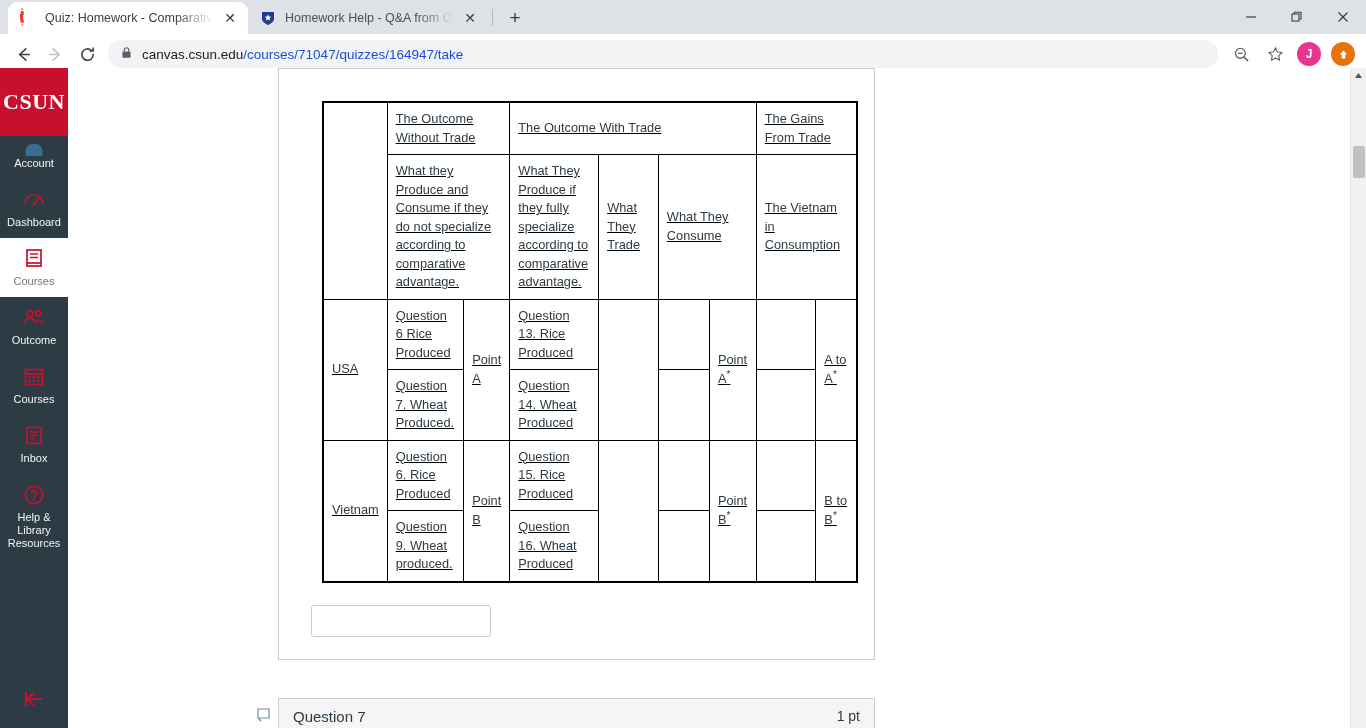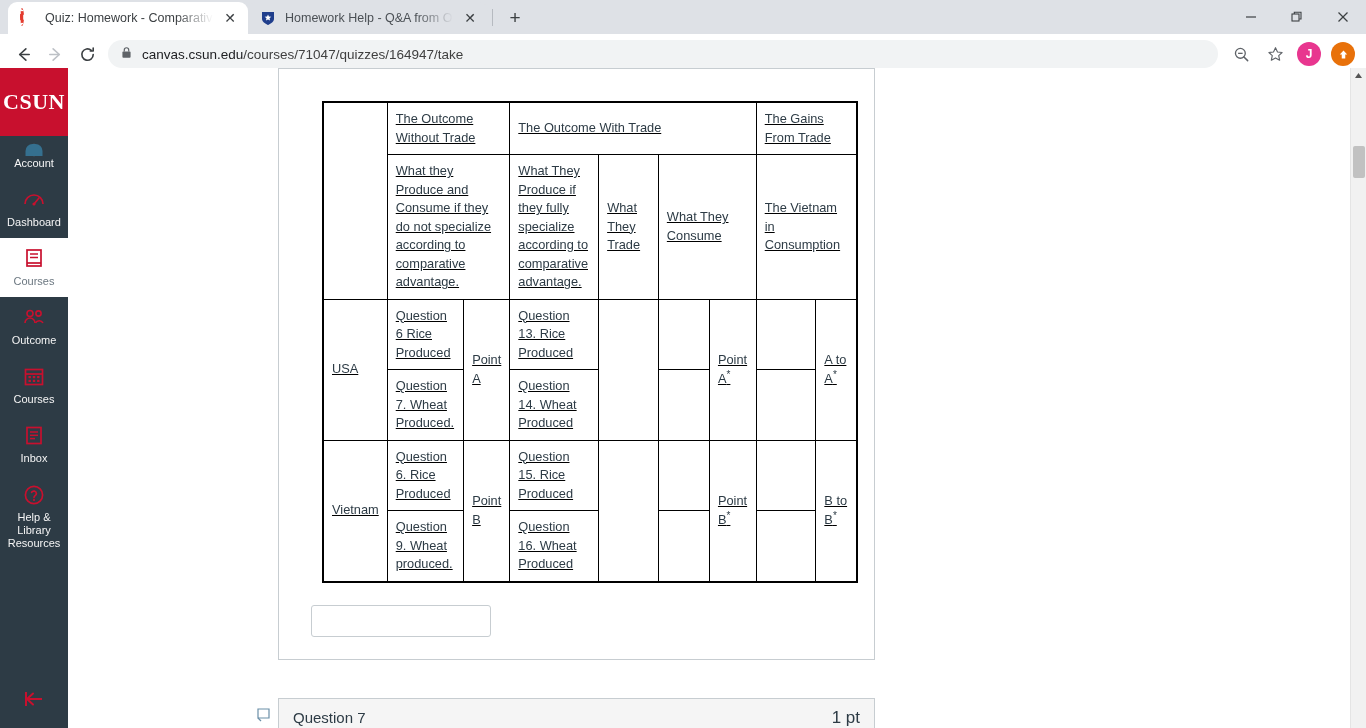--- a/index.html
+++ b/index.html
@@ -70,21 +70,21 @@
     display: flex; align-items: center; justify-content: center;
     color: #5f6368; flex: 0 0 30px;
   }
   .omnibox {
     flex: 1; height: 28px; background: #f1f3f4; border-radius: 14px;
     display: flex; align-items: center; gap: 9px;
     padding: 0 12px; margin: 0 6px 0 4px;
     font-size: 13.5px; color: #202124;
   }
   .url-strong { color: #202124; }
-  .url-dim { color: #404040; }
+  .url-dim { color: #1d4ed8; }
   .tb-right { display: flex; align-items: center; gap: 4px; }
   .avatar-j {
     width: 24px; height: 24px; border-radius: 50%;
     background: #e8368f; color: #fff;
     display: flex; align-items: center; justify-content: center;
     font-size: 12px; font-weight: bold;
   }
   .update-dot {
     width: 24px; height: 24px; border-radius: 50%;
     background: #e8710a; display: flex;
@@ -171,21 +171,21 @@
 
   .next-question {
     width: 597px; margin-top: 38px;
     border: 1px solid #c7cdd1; border-top: 1px solid #c7cdd1;
     background: #f5f5f5; position: relative;
   }
   .nq-header {
     display: flex; justify-content: space-between; align-items: center;
     padding: 9px 14px; font-size: 15px; color: #2d3b45;
   }
-  .nq-pts { font-size: 17px; color: #2d3b45; }
+  .nq-pts { font-size: 14px; color: #2d3b45; }
   .nq-flag {
     position: absolute; left: -22px; top: 9px;
     width: 13px; height: 15px;
   }
 
   
   .pagescroll {
     position: absolute; right: 0; top: 0; width: 16px; height: 660px;
     background: #f1f1f1; border-left: 1px solid #e4e4e4;
   }

